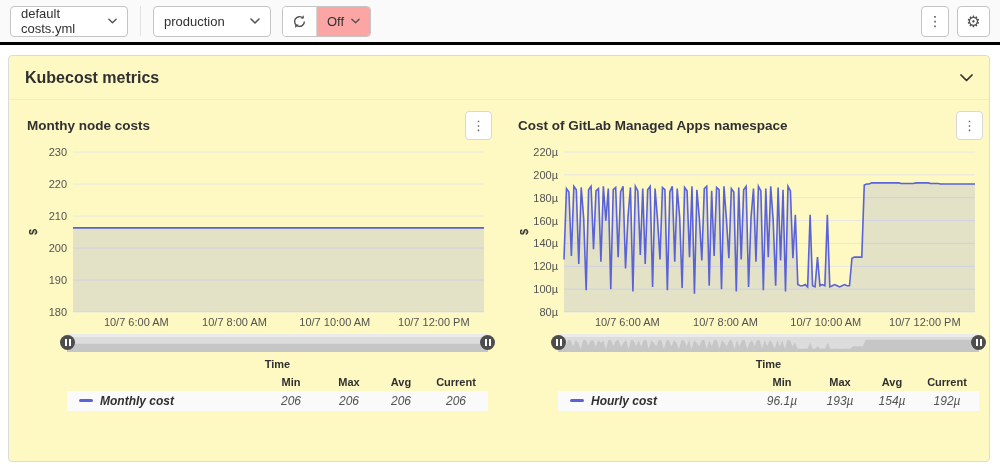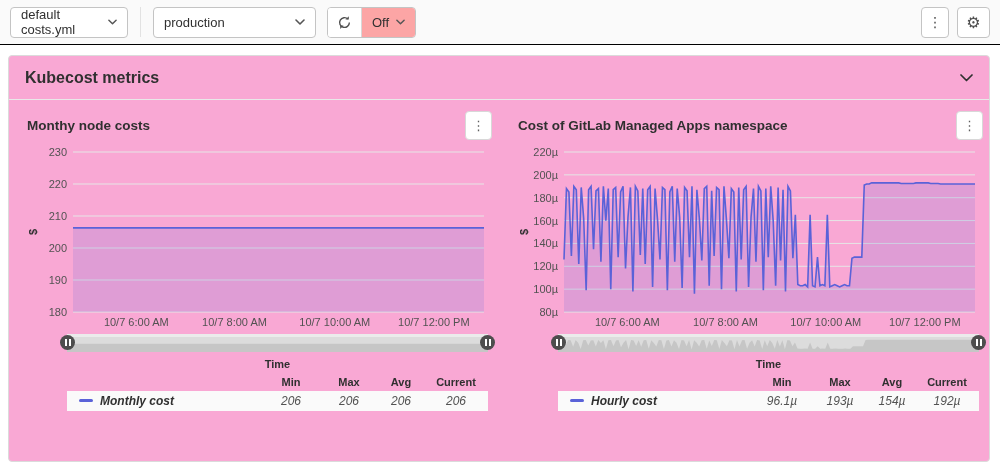--- a/index.html
+++ b/index.html
@@ -1,41 +1,41 @@
 <!DOCTYPE html>
 <html><head>
 <meta charset="utf-8">
 <style>
   * { box-sizing: border-box; margin: 0; padding: 0; }
   html,body { width:1000px; height:468px; background:#fff; overflow:hidden;
     font-family:"Liberation Sans", sans-serif; color:#303030; }
 
   
-  .toolbar { height:45px; background:#fafafa; border-bottom:1px solid #000000;
+  .toolbar { height:45px; background:#fafafa; border-bottom:3px solid #000000;
     display:flex; align-items:center; gap:11px; padding:0 10px; }
   .select { height:31px; background:#fff; border:1px solid #c4c4c4; border-radius:4px;
     display:flex; align-items:center; justify-content:space-between; padding:0 10px;
     font-size:13px; color:#303030; cursor:pointer; }
-  .sel-dash { width:118px; } .sel-env { width:163px; } .sel-range { width:118px; }
+  .sel-dash { width:118px; } .sel-env { width:118px; } .sel-range { width:118px; }
   .vdivider { width:1px; height:30px; background:#e2e2e2; margin:0 1px; }
   .btn-group { display:flex; height:31px; border:1px solid #c4c4c4; border-radius:4px; background:#fff; overflow:hidden; }
   .btn-refresh { width:34px; display:flex; align-items:center; justify-content:center;
     border:none; background:#fff; cursor:pointer; border-right:1px solid #d8d8d8; }
   .btn-off { display:flex; align-items:center; gap:7px; padding:0 10px; background:#fca5a5;
     border:none; font-size:13px; color:#303030; cursor:pointer; }
   .toolbar-right { margin-left:auto; display:flex; gap:8px; }
   .icon-btn { height:31px; background:#fff; border:1px solid #c4c4c4; border-radius:4px;
     display:flex; align-items:center; justify-content:center; cursor:pointer;
     font-size:15px; color:#4f4f4f; }
   .btn-kebab-top { width:28px; font-size:14px; letter-spacing:0; }
   .btn-gear { width:33px; font-size:16px; }
   .chev { display:block; }
 
   
-  .card { margin:10px 10px 0 8px; height:407px; border:1px solid #dbdbdb; border-radius:4px; background:#f9a8d4; }
+  .card { margin:10px 10px 0 8px; height:407px; border:1px solid #dbdbdb; border-radius:4px; background:#fef9c3; }
   .card-header { height:44px; display:flex; align-items:center; justify-content:space-between;
     padding:0 16px; border-bottom:1px solid #e9e9e9; cursor:pointer; }
   .card-title { font-size:16px; font-weight:bold; color:#303030; }
   .card-body { display:flex; gap:26px; padding:10px 14px 0 18px; }
 
   
   .panel { width:465px; }
   .panel-head { display:flex; align-items:center; justify-content:space-between; height:30px; margin-bottom:0; }
   .panel-title { font-size:13.5px; font-weight:bold; color:#303030; }
   .kebab-btn { width:27px; height:29px; background:#fff; border:1px solid #d8d8d8; border-radius:4px;

